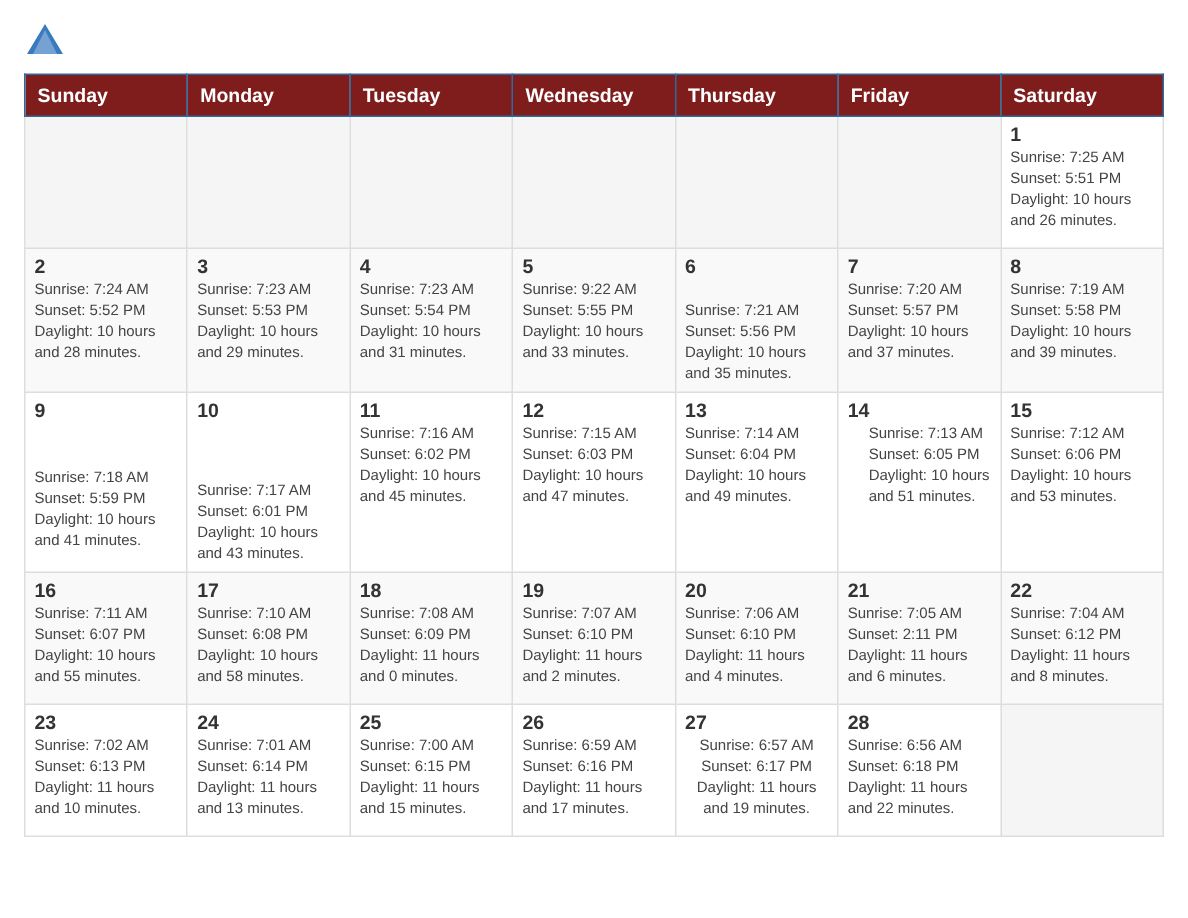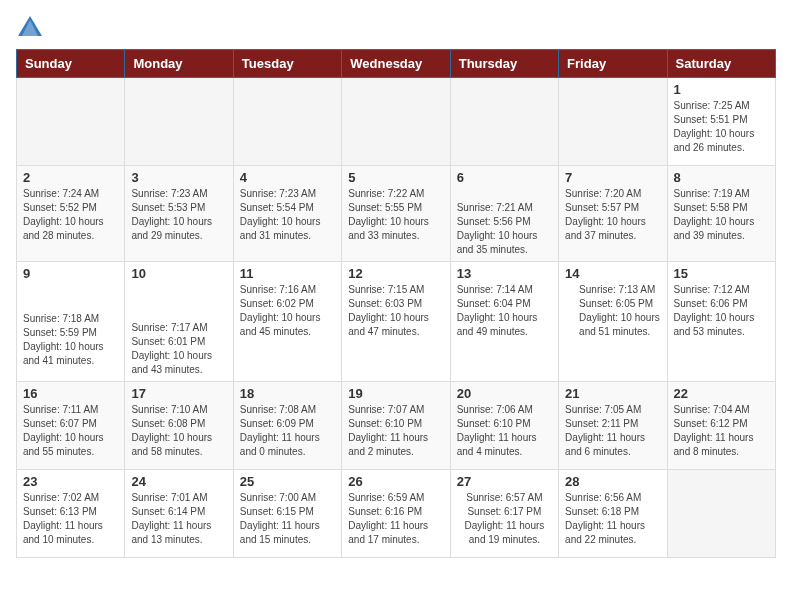--- a/index.html
+++ b/index.html
@@ -149,21 +149,21 @@
 Daylight: 10 hours and 29 minutes.</div>
         </td>
         <td>
           <span class="day-num">4</span>
           <div class="day-info" style="white-space: pre-line;">Sunrise: 7:23 AM
 Sunset: 5:54 PM
 Daylight: 10 hours and 31 minutes.</div>
         </td>
         <td>
           <span class="day-num">5</span>
-          <div class="day-info" style="white-space: pre-line;">Sunrise: 7:22 AM
+          <div class="day-info" style="white-space: pre-line;">Sunrise: 9:22 AM
 Sunset: 5:55 PM
 Daylight: 10 hours and 33 minutes.</div>
         </td>
         <td>
           <span class="day-num">6</span>
           <div class="day-info" style="white-space: pre-line; margin-top: 16px;">Sunrise: 7:21 AM
 Sunset: 5:56 PM
 Daylight: 10 hours and 35 minutes.</div>
         </td>
         <td>

